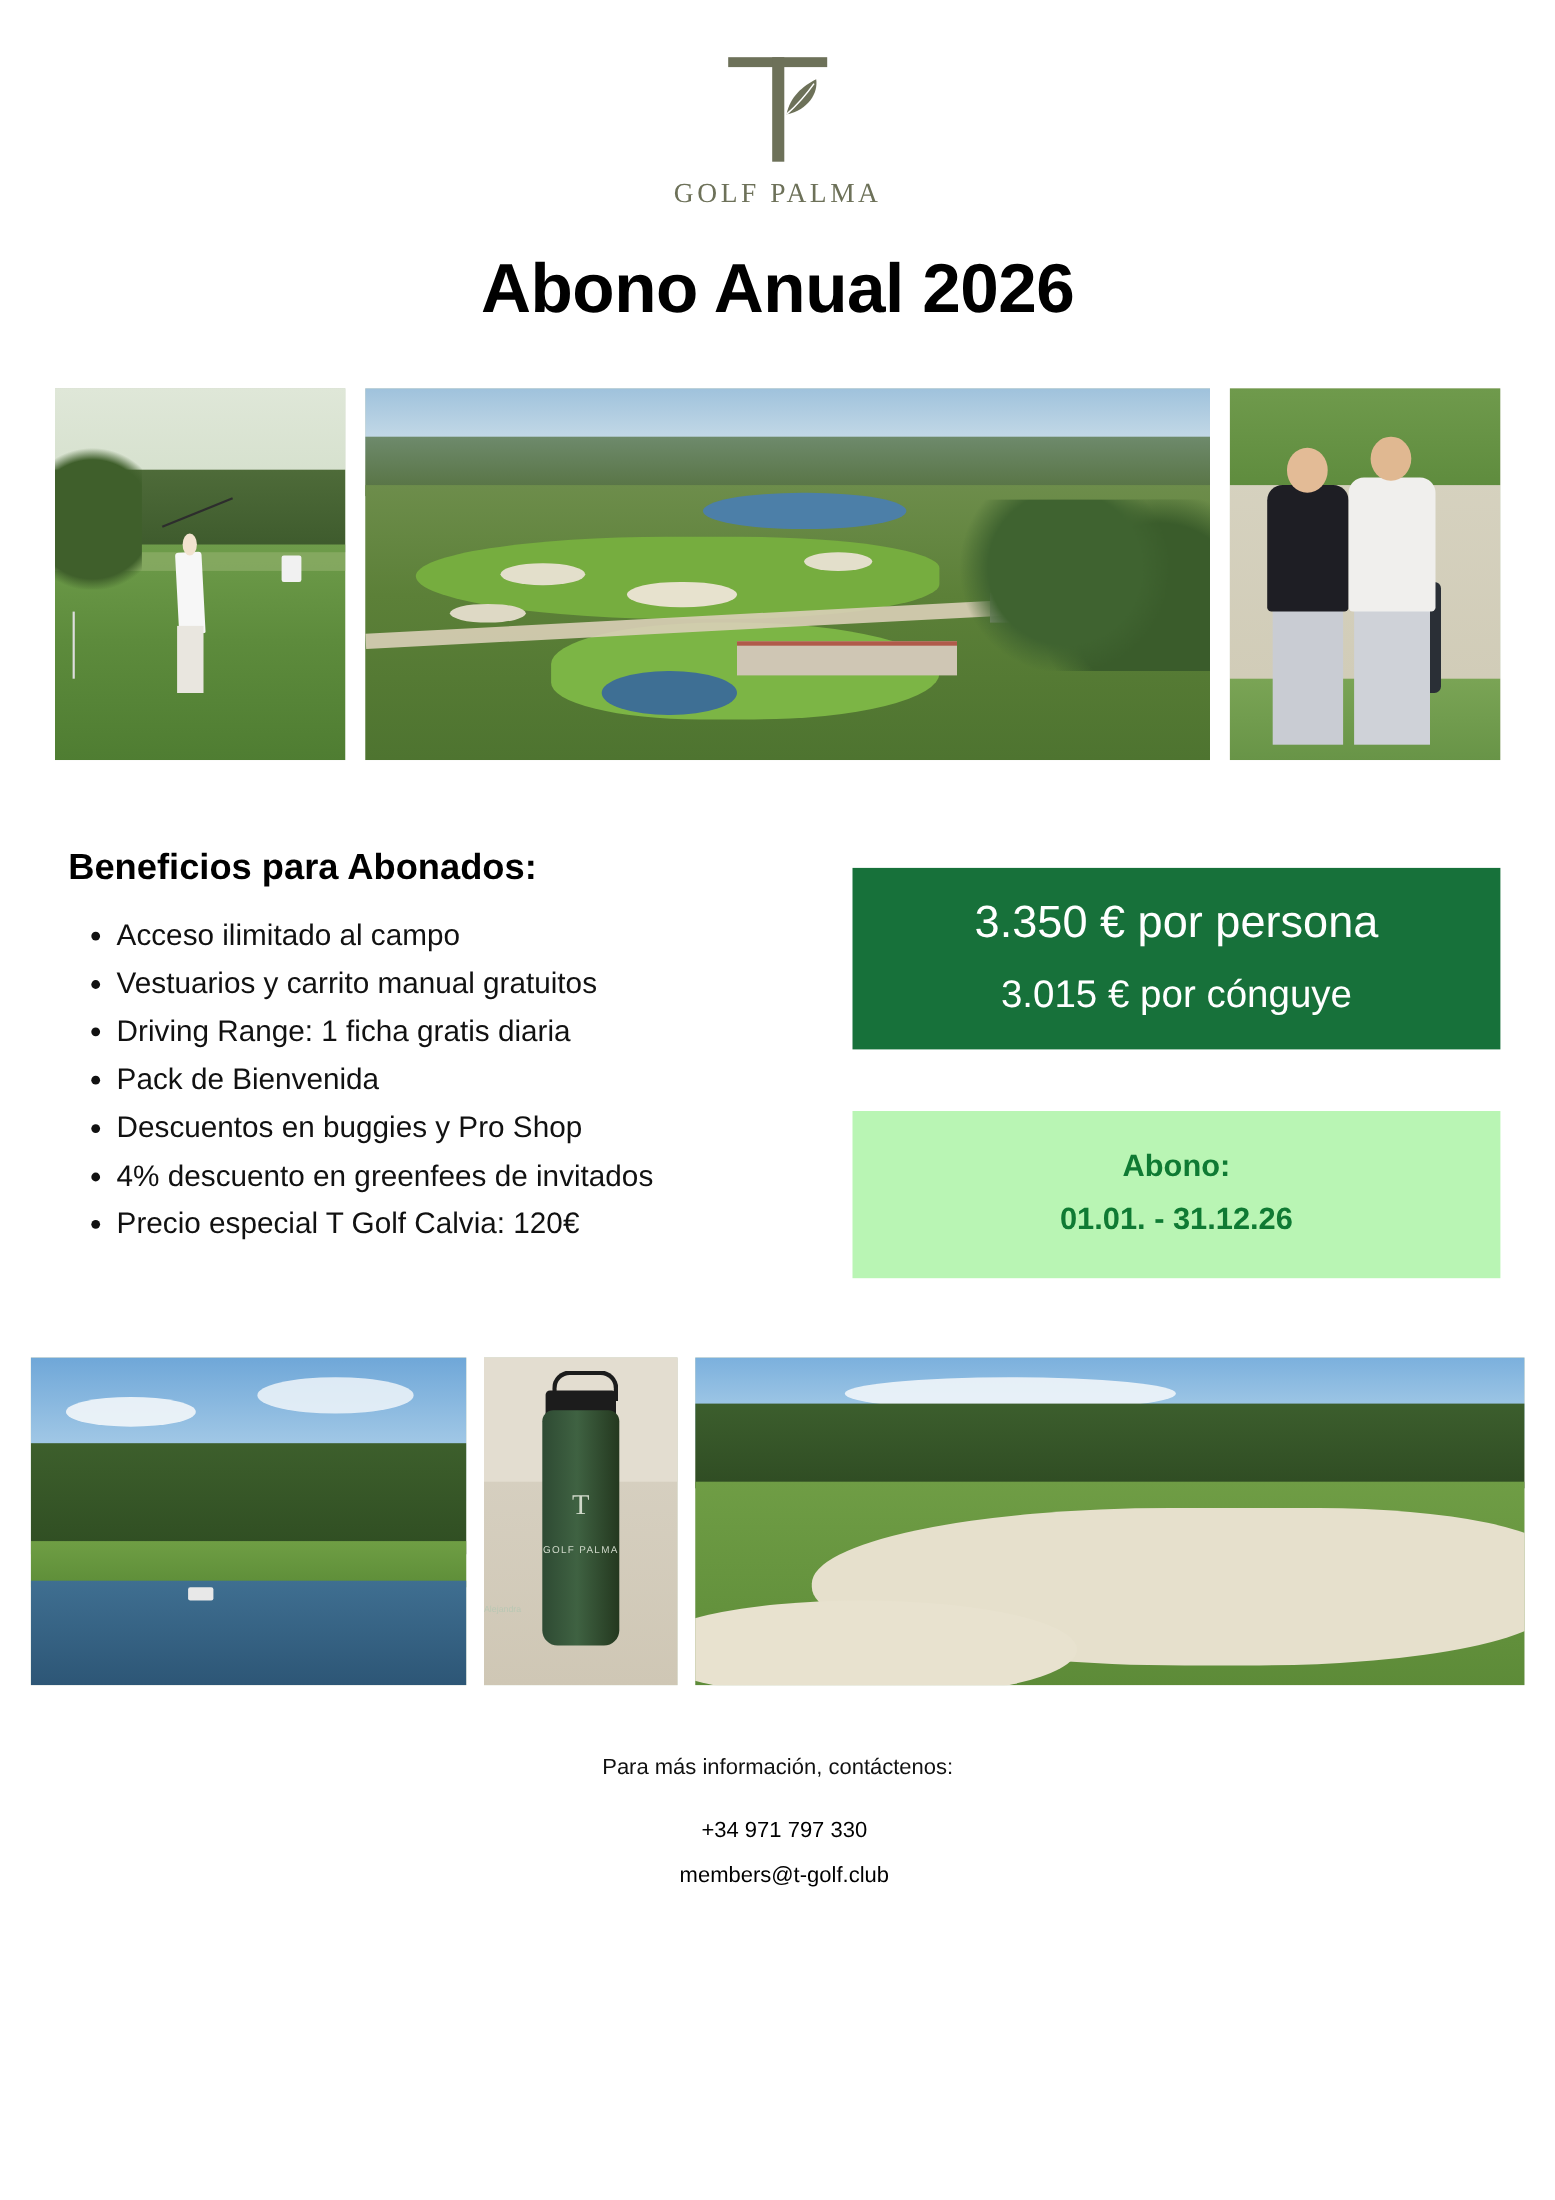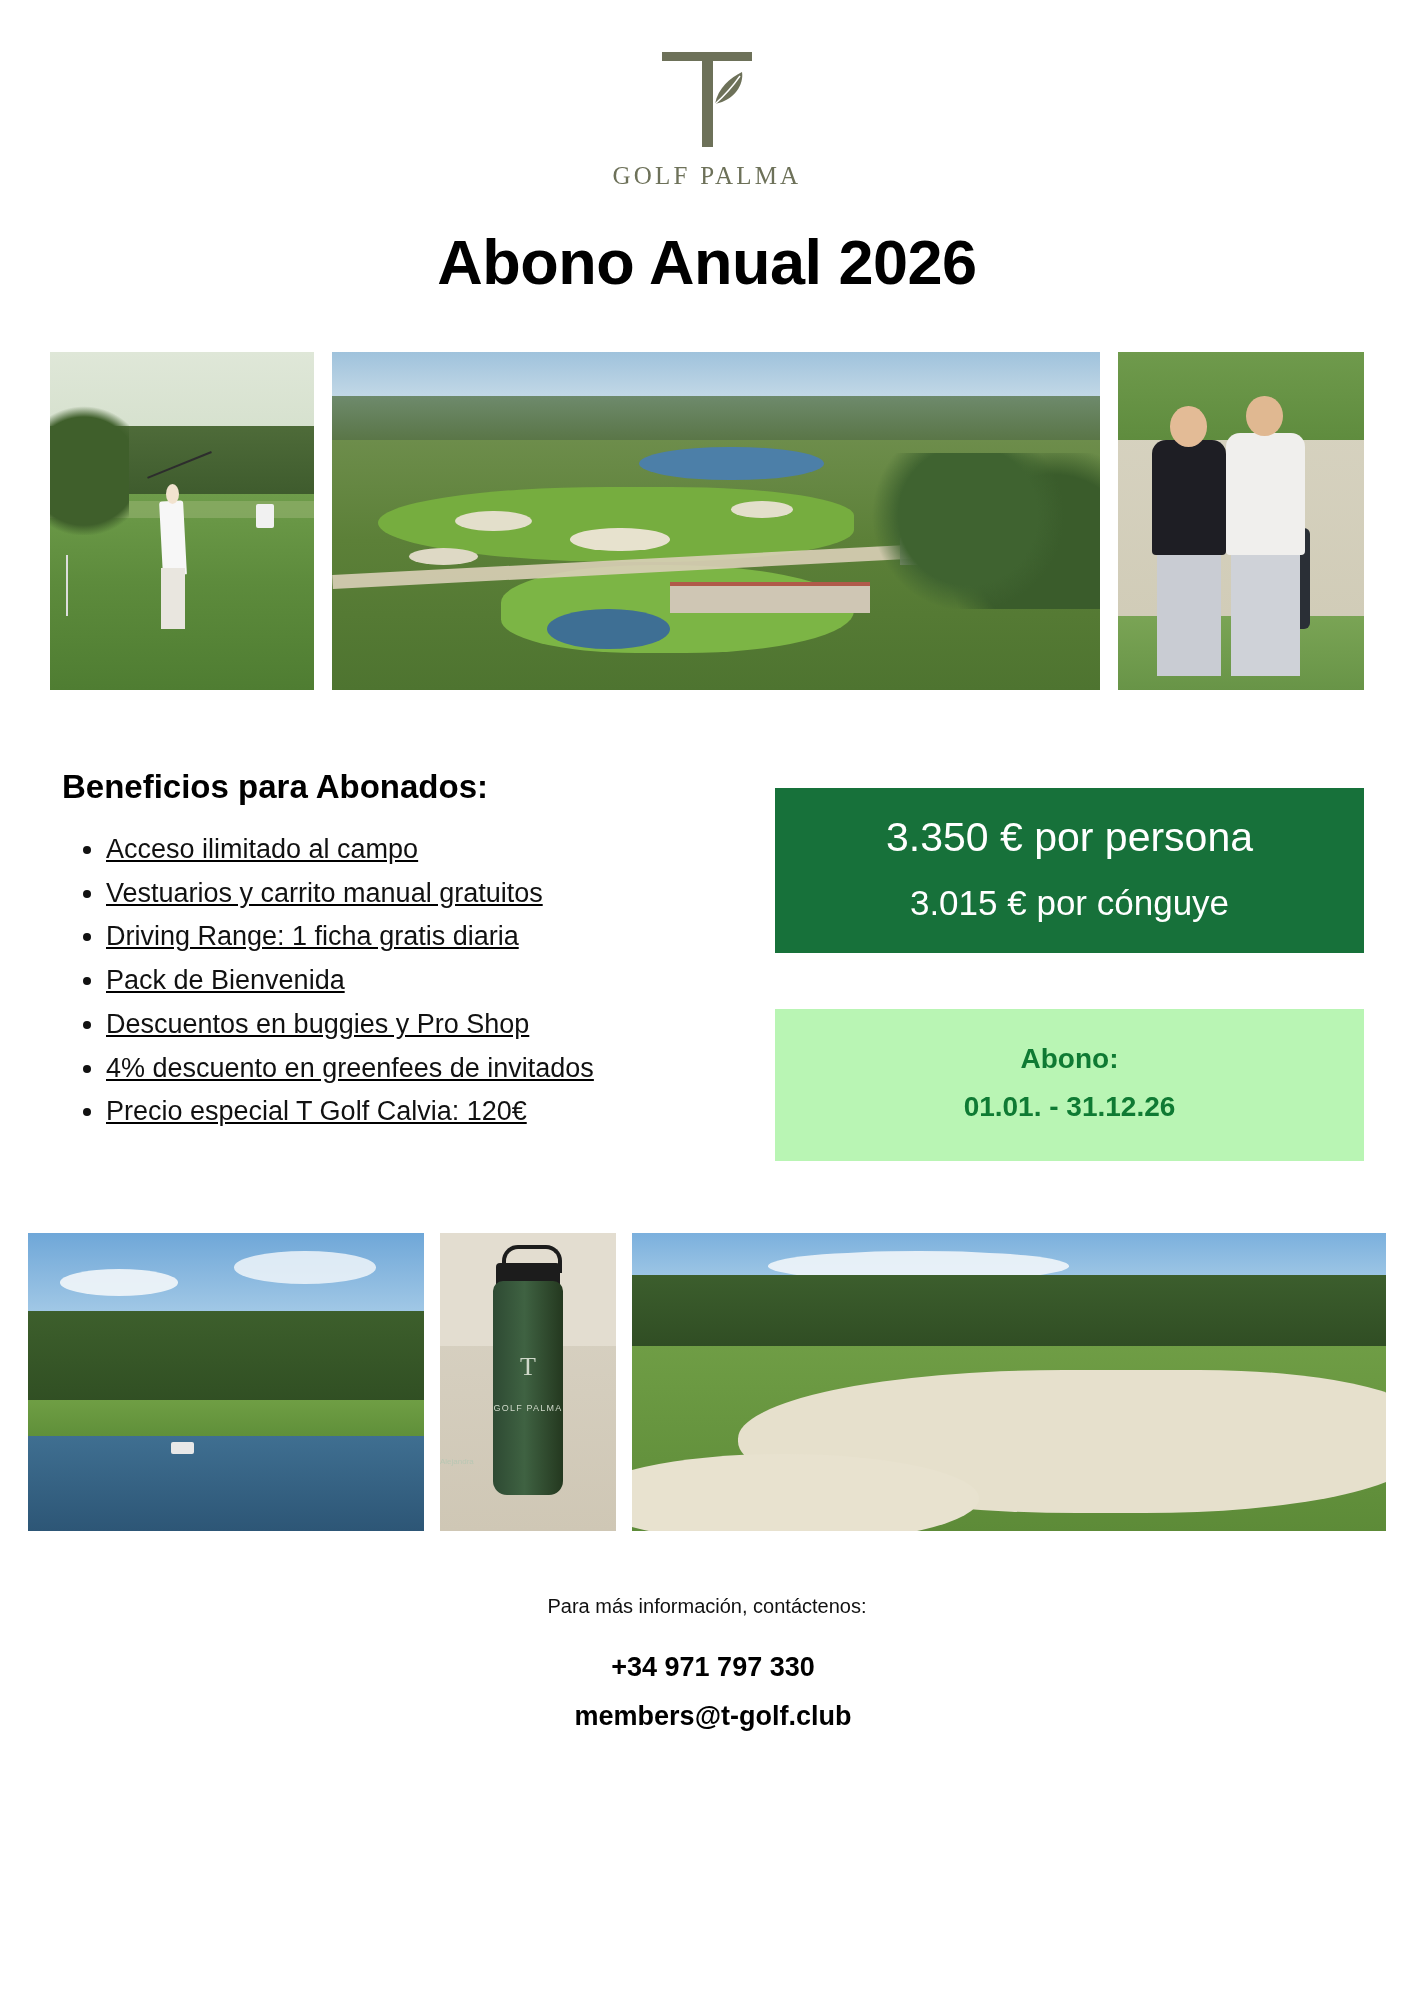--- a/index.html
+++ b/index.html
@@ -149,21 +149,20 @@
   .benefits { width: 725px; }
   .benefits h2 {
     font-size: 33px;
     font-weight: bold;
     margin: 0 0 22px 12px;
   }
   .benefits ul {
     margin: 0;
     padding-left: 56px;
     list-style: disc;
-    text-decoration: underline;
   }
   .benefits li {
     font-size: 27px;
     line-height: 1.62;
     color: #111;
   }
   .price-col { flex: 1; margin-top: 20px; }
   .price-box {
     background: #17713a;
     color: #ffffff;
@@ -259,22 +258,22 @@
     text-align: center;
     margin-top: 64px;
   }
   .footer-info {
     font-size: 20px;
     color: #111;
     margin-bottom: 34px;
   }
   .footer-phone,
   .footer-mail {
-    font-size: 27px;
-    font-weight: bold;
+    font-size: 20px;
+    font-weight: normal;
     color: #000;
     margin-bottom: 18px;
     margin-left: 12px;
   }
 </style>
 </head>
 <body>
 
 <div class="logo-block">
   <div class="logo-mark">

